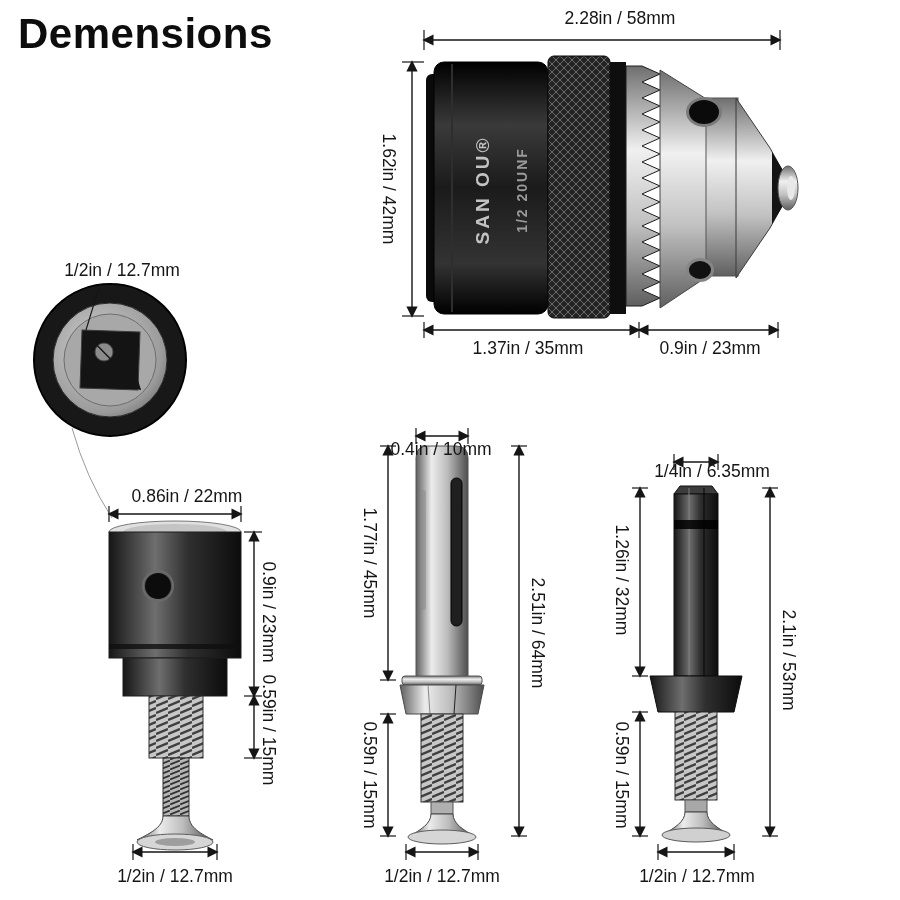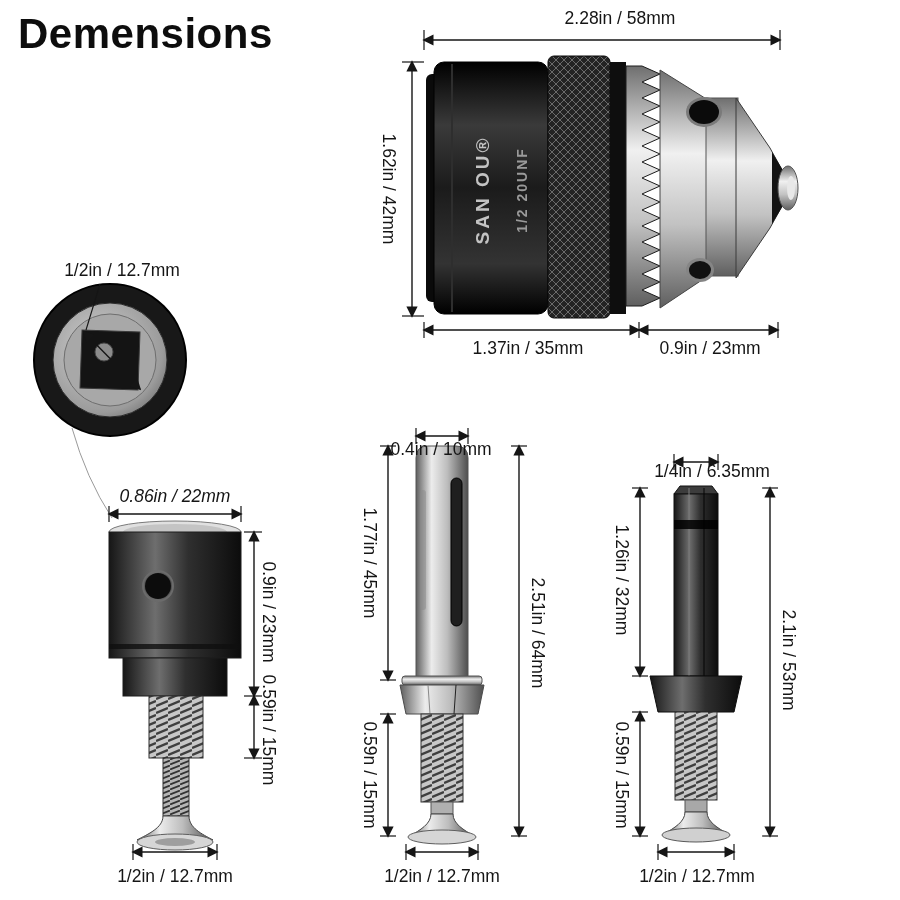--- a/index.html
+++ b/index.html
@@ -219,21 +219,21 @@
   <div class="engraving eng1" style="left:482px;top:190px;">SAN OU®</div>
   <div class="engraving eng2" style="left:522px;top:190px;">1/2 20UNF</div>
 
   <div class="dim" style="left:620px;top:19px;">2.28in / 58mm</div>
   <div class="dim v" style="left:388px;top:189px;">1.62in / 42mm</div>
   <div class="dim" style="left:528px;top:349px;">1.37in / 35mm</div>
   <div class="dim" style="left:710px;top:349px;">0.9in / 23mm</div>
 
   <div class="dim" style="left:122px;top:271px;">1/2in / 12.7mm</div>
 
-  <div class="dim" style="left:175px;top:497px;font-style:italic;">0.86in / 22mm</div>
+  <div class="dim" style="left:187px;top:497px;">0.86in / 22mm</div>
   <div class="dim v" style="left:268px;top:612px;">0.9in / 23mm</div>
   <div class="dim v" style="left:268px;top:730px;">0.59in / 15mm</div>
   <div class="dim" style="left:175px;top:877px;">1/2in / 12.7mm</div>
 
   <div class="dim" style="left:441px;top:416px;margin-top:34px;">0.4in / 10mm</div>
   <div class="dim v" style="left:369px;top:563px;">1.77in / 45mm</div>
   <div class="dim v" style="left:369px;top:775px;">0.59n / 15mm</div>
   <div class="dim v" style="left:537px;top:633px;">2.51in / 64mm</div>
   <div class="dim" style="left:442px;top:877px;">1/2in / 12.7mm</div>
 

